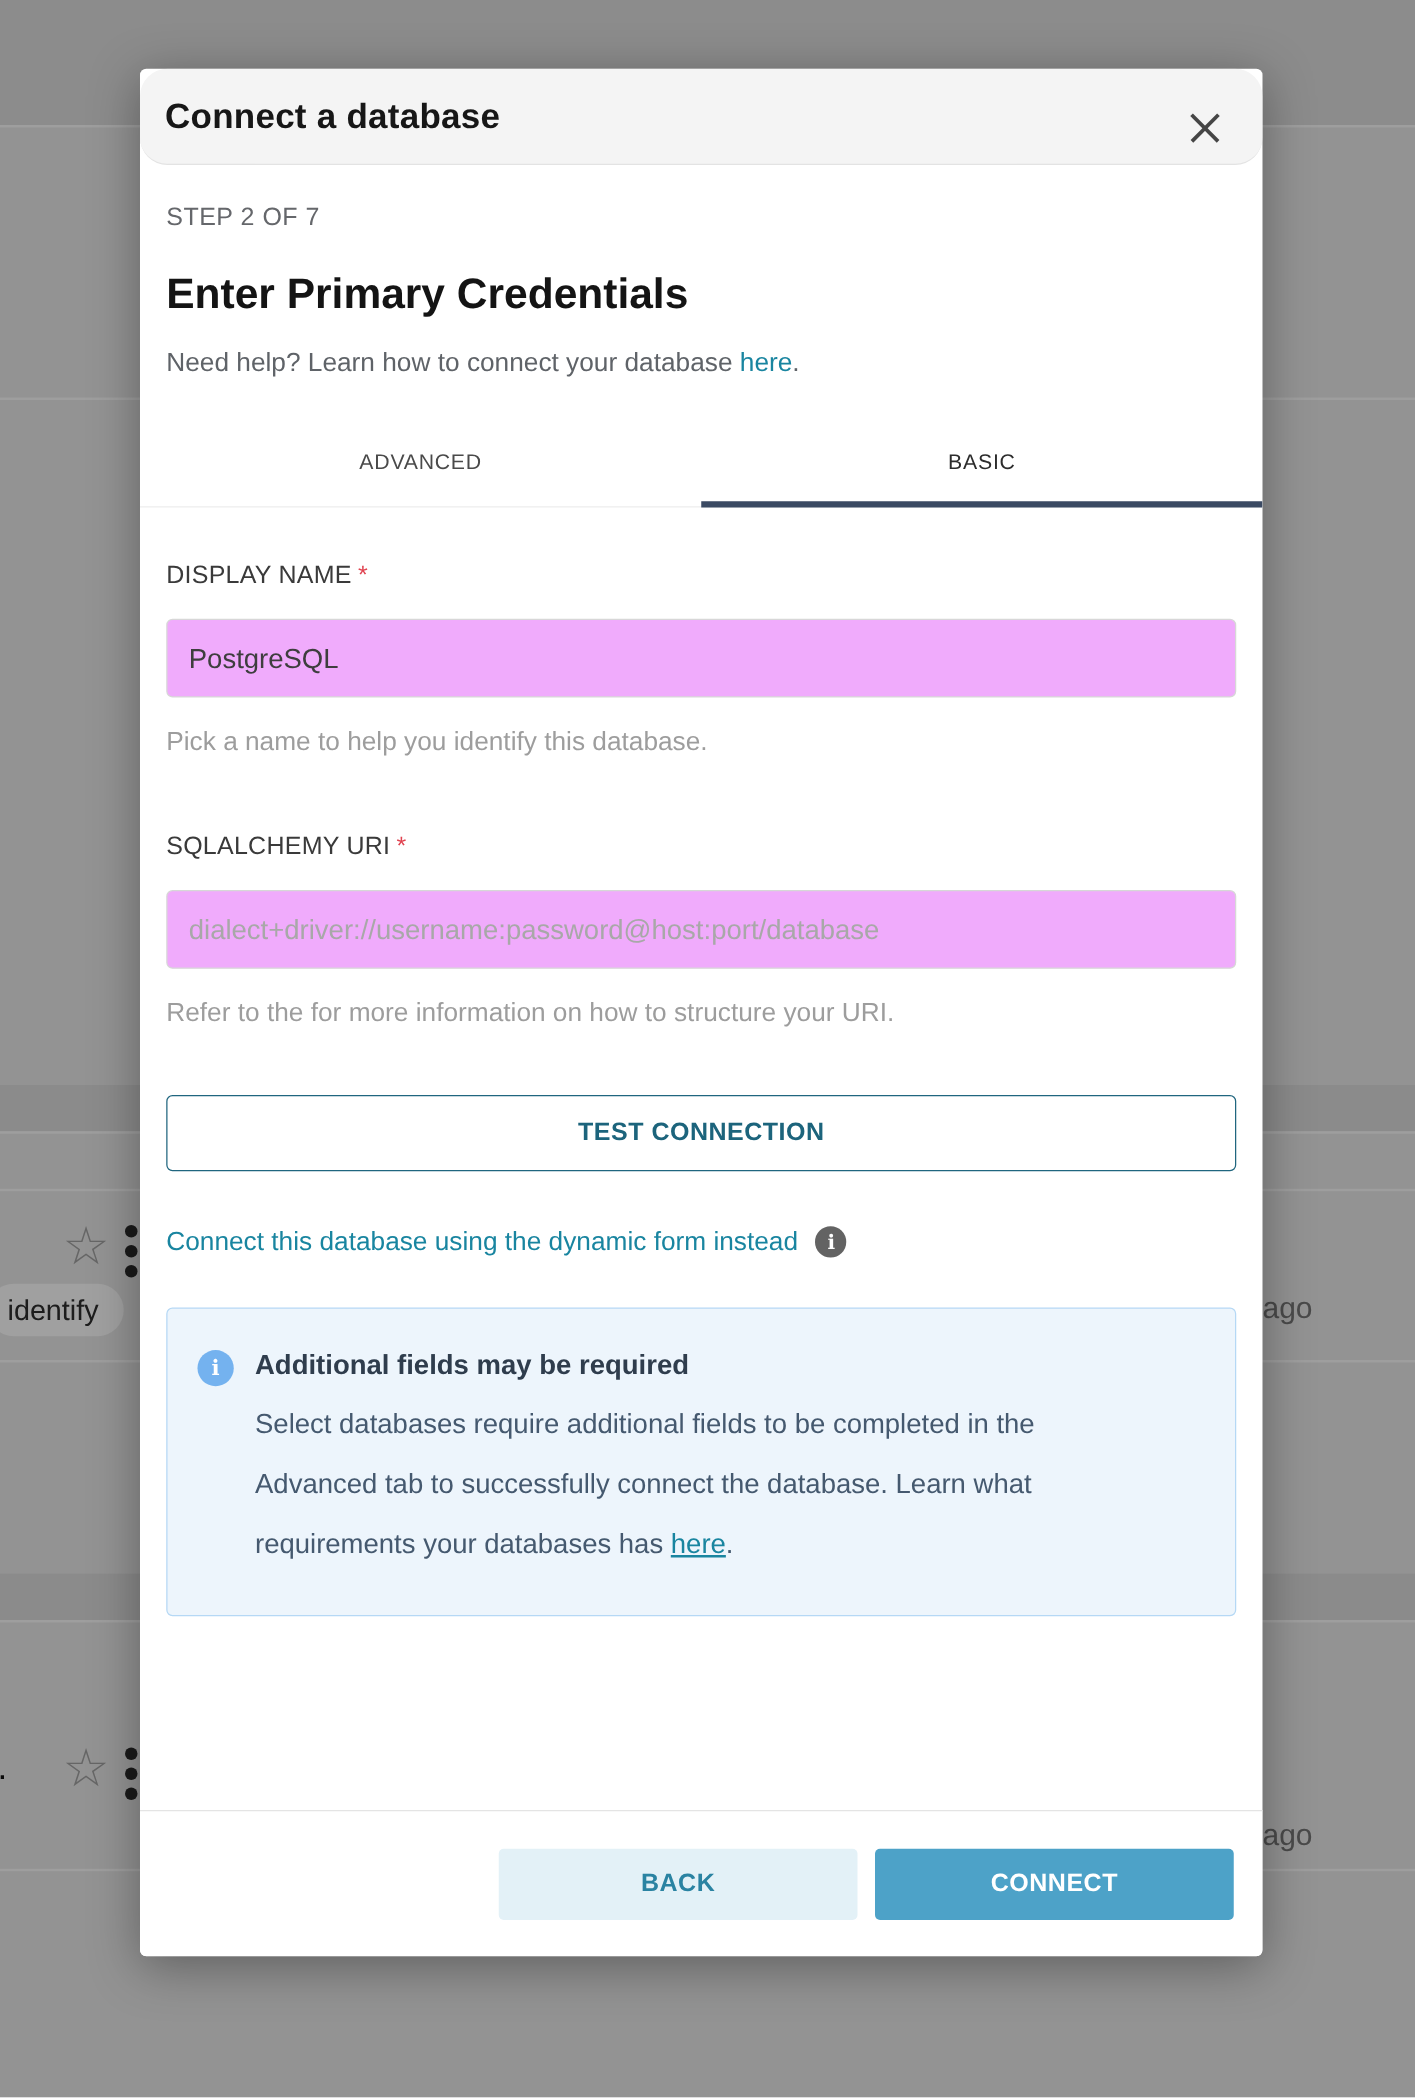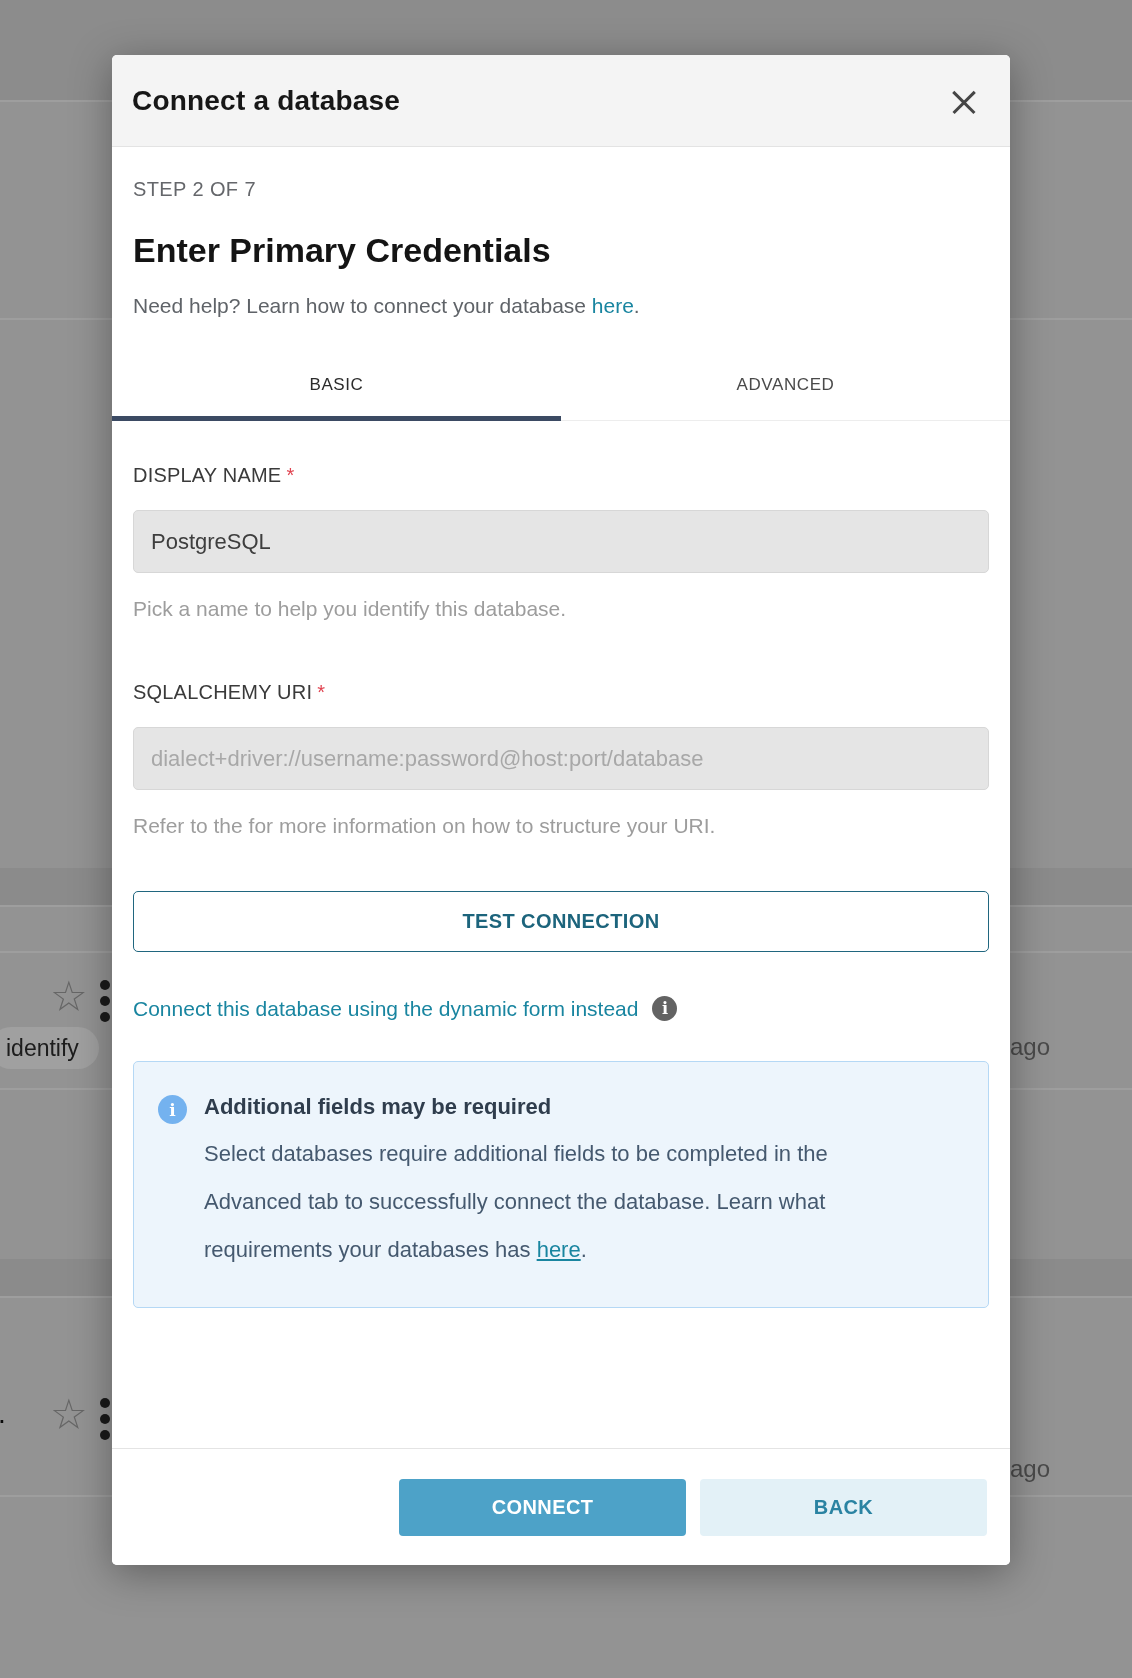--- a/index.html
+++ b/index.html
@@ -23,22 +23,22 @@
   .bd-dot   { position:absolute; font-size:28px; color:#111; }
   
   .overlay { position:absolute; inset:0; background:rgba(0,0,0,0.37); }
   
   .modal {
     position:absolute; left:112px; top:55px; width:898px; height:1510px;
     background:#fff; border-radius:5px; overflow:hidden;
     box-shadow:0 8px 40px rgba(0,0,0,0.35);
   }
   .modal-header {
-    height:92px; background:#f4f4f4; border-bottom:1px solid #e3e3e3;
-    display:flex; align-items:center; padding:0 20px; position:relative;
+    height:77px; background:#f4f4f4; border-bottom:1px solid #e3e3e3;
+    display:flex; align-items:center; padding:0 20px; position:relative;border-radius:22px;
   }
   .modal-title { font-size:28px; font-weight:700; color:#171717; letter-spacing:.2px; }
   .close-btn {
     position:absolute; right:30px; top:31px; width:32px; height:32px;
     background:none; border:none; cursor:pointer;
   }
   .close-btn i { position:absolute; left:1px; top:15px; width:30px; height:2.6px; background:#454545; }
   .close-btn i:first-child { transform:rotate(45deg); }
   .close-btn i:last-child  { transform:rotate(-45deg); }
   .pad { padding:0 21px; }
@@ -52,21 +52,21 @@
          font-size:17px; letter-spacing:.6px; color:#4a4a4a; position:relative; cursor:pointer; }
   .tab.active { color:#2c2c2c; font-weight:400; }
   .tab.active::after { content:""; position:absolute; left:0; right:0; bottom:-1px; height:5px; background:#3b4a63; }
   
   .field-label { margin-top:43px; font-size:20px; color:#3a3a3a; letter-spacing:.2px; }
   .field-label.second { margin-top:60px; }
   .req { color:#e04350; margin-left:5px; }
   .text-input {
     margin-top:23px; width:100%; height:63px; border:1px solid #d7d7d7; border-radius:5px;
     font-family:"Liberation Sans","DejaVu Sans",sans-serif;
-    font-size:22px; color:#3e3e3e; padding:0 17px; outline:none; background:#e5e5e5;
+    font-size:22px; color:#3e3e3e; padding:0 17px; outline:none; background:#f0abfc;
   }
   .text-input::placeholder { color:#a8a8a8; }
   .helper { margin-top:24px; font-size:21px; color:#9d9d9d; }
   .test-btn {
     margin-top:53px; width:100%; height:61px; background:#fff;
     border:1px solid #20667f; border-radius:5px; cursor:pointer;
     font-family:"Liberation Sans","DejaVu Sans",sans-serif;
     font-size:20px; font-weight:700; letter-spacing:.4px; color:#1c647c;
   }
   .dynamic-row { margin-top:44px; display:flex; align-items:center; gap:14px; }
@@ -151,22 +151,22 @@
 
   <div class="pad">
     <div class="step">STEP 2 OF 7</div>
     <div class="heading">Enter Primary Credentials</div>
     <div class="help">
       <span>Need help? Learn how to connect your database </span><a class="link">here</a><span>.</span>
     </div>
   </div>
 
   <div class="tabs">
+    <div class="tab">ADVANCED</div>
     <div class="tab active">BASIC</div>
-    <div class="tab">ADVANCED</div>
   </div>
 
   <div class="pad">
     <div class="field-label">
       <span>DISPLAY NAME</span><span class="req">*</span>
     </div>
     <input class="text-input" type="text" value="PostgreSQL" style="">
     <div class="helper">Pick a name to help you identify this database.</div>
 
     <div class="field-label second">
@@ -187,17 +187,17 @@
       <div>
         <div class="alert-title">Additional fields may be required</div>
         <div class="alert-body">
           <span>Select databases require additional fields to be completed in the Advanced tab to successfully connect the database. Learn what requirements your databases has </span><a class="link">here</a><span>.</span>
         </div>
       </div>
     </div>
   </div>
 
   <div class="modal-footer">
+    <button class="btn btn-back">BACK</button>
     <button class="btn btn-connect">CONNECT</button>
-    <button class="btn btn-back">BACK</button>
   </div>
 
 </div>
 
 </body></html>

